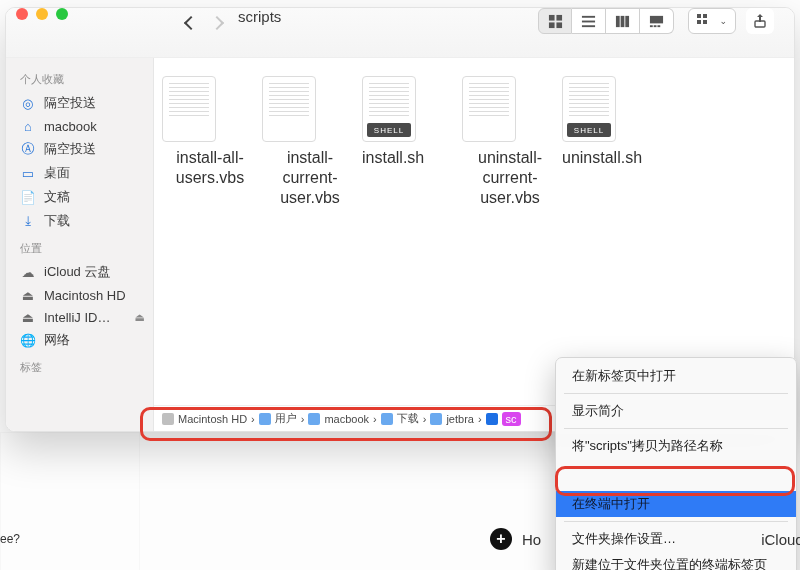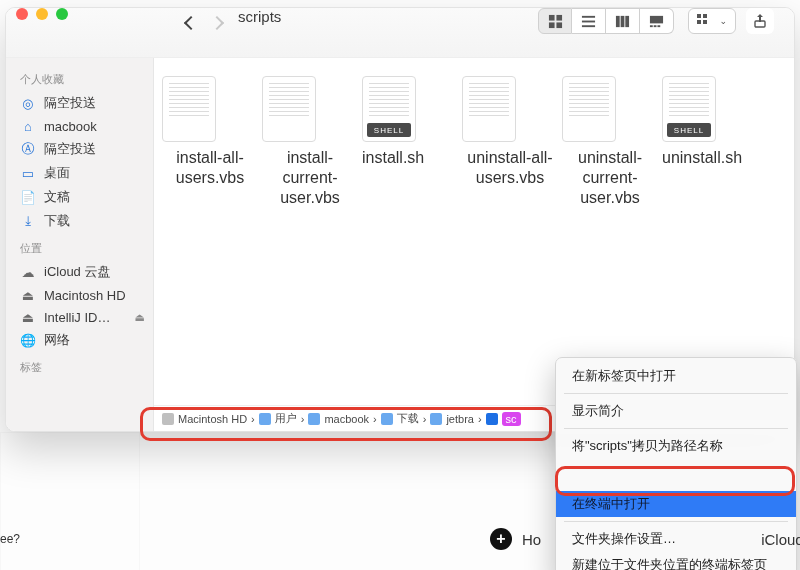--- a/index.html
+++ b/index.html
@@ -225,24 +225,20 @@
             <div class="name">install-current-user.vbs</div>
           </div>
           <div class="file sh">
             <div class="thumb">
               <div class="badge">SHELL</div>
             </div>
             <div class="name">install.sh</div>
           </div>
           <div class="file">
             <div class="thumb"></div>
-            <div class="name">uninstall-all-users.vbs</div>
-          </div>
-          <div class="file">
-            <div class="thumb"></div>
             <div class="name">uninstall-current-user.vbs</div>
           </div>
           <div class="file sh">
             <div class="thumb">
               <div class="badge">SHELL</div>
             </div>
             <div class="name">uninstall.sh</div>
           </div>
         </div>
       <div class="pathbar" id="pathbar">

